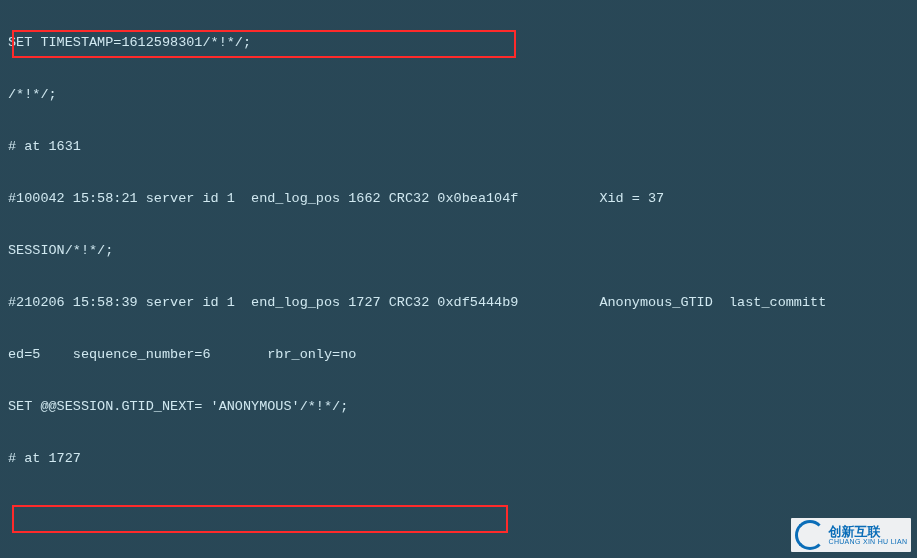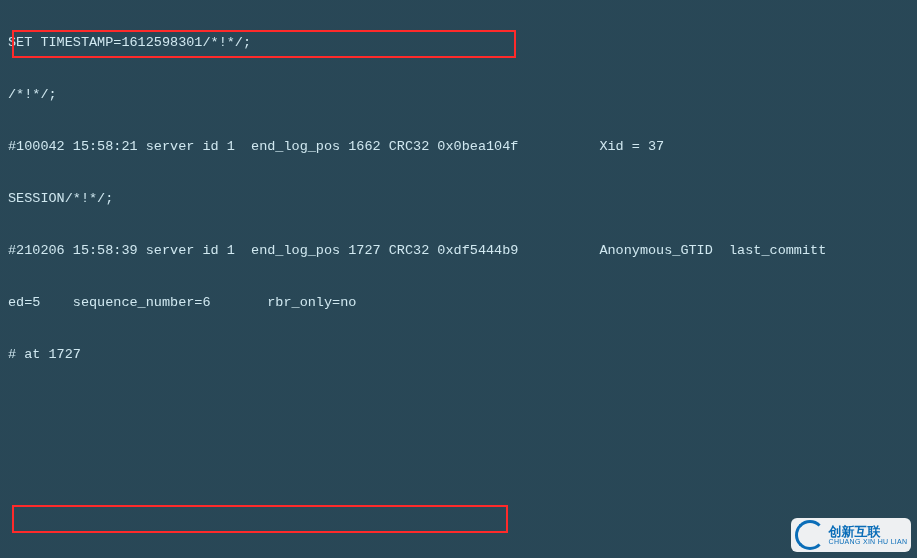--- a/index.html
+++ b/index.html
@@ -42,21 +42,21 @@
     width: 492px;
     height: 24px;
   }
   .watermark {
     position: absolute;
     right: 6px;
     bottom: 6px;
     width: 120px;
     height: 34px;
     background: rgba(255,255,255,0.92);
-    border-radius: 6px;
+    border-radius: 1px;
     display: flex;
     align-items: center;
     justify-content: center;
     gap: 4px;
     font-family: Arial, sans-serif;
   }
   .watermark .logo-c {
     width: 24px;
     height: 24px;
     border: 3px solid #0a6db8;
@@ -78,24 +78,26 @@
     font-size: 7px;
     letter-spacing: 0.3px;
   }
 </style>
 </head>
 <body>
 
 <div class="terminal">
 <div class="line">SET TIMESTAMP=1612598301/*!*/;</div>
 <div class="line">/*!*/;</div>
+<div class="line"># at 1631</div>
 <div class="line">#100042 15:58:21 server id 1  end_log_pos 1662 CRC32 0x0bea104f          Xid = 37</div>
 <div class="line">SESSION/*!*/;</div>
 <div class="line">#210206 15:58:39 server id 1  end_log_pos 1727 CRC32 0xdf5444b9          Anonymous_GTID  last_committ</div>
 <div class="line">ed=5    sequence_number=6       rbr_only=no</div>
+<div class="line">SET @@SESSION.GTID_NEXT= 'ANONYMOUS'/*!*/;</div>
 <div class="line"># at 1727</div>
 
 
 
 
 
 
 
 
 

